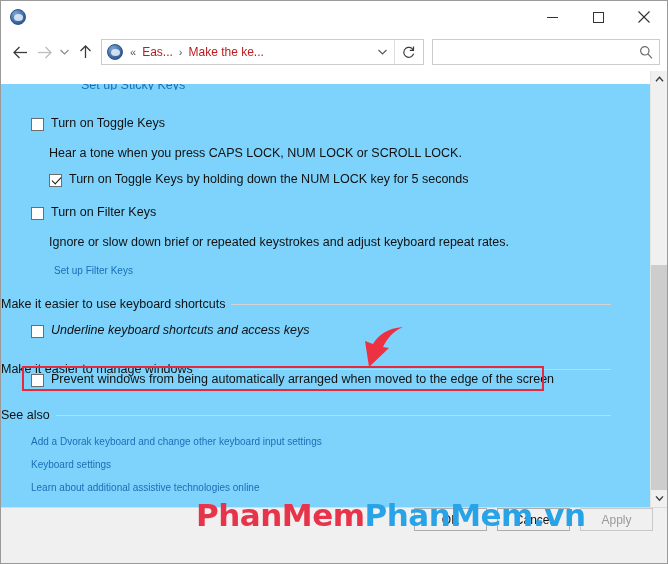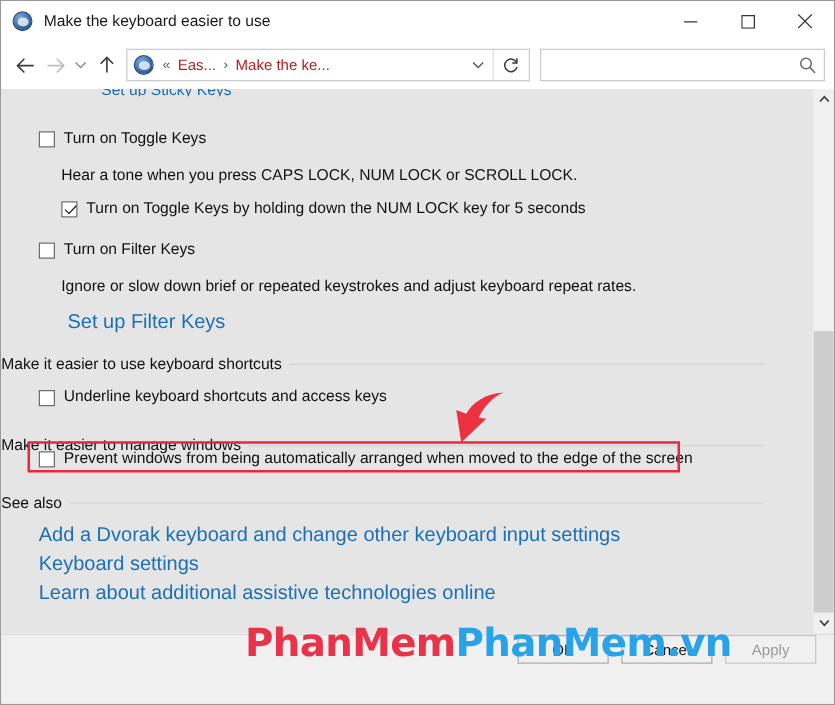--- a/index.html
+++ b/index.html
@@ -171,22 +171,23 @@
   #content-wrap {
     flex: 1 1 auto;
     position: relative;
     display: flex;
     overflow: hidden;
   }
   #content {
     flex: 1 1 auto;
     position: relative;
     overflow: hidden;
-    background: #e5e5e5;
+    background: #7dd3fc;
     padding: 0 14px 0 30px;
+    margin-top: 13px;
   }
   #clipped-link {
     position: absolute;
     left: 80px; top: -6px;
     font-size: 12.5px;
     color: #1a6fb5;
     height: 12px;
     overflow: hidden;
   }
 
@@ -217,21 +218,21 @@
     color: #111;
     margin-left: 7px;
     line-height: 15px;
   }
   .desc {
     font-size: 12.5px;
     color: #111;
     line-height: 15px;
   }
   .link {
-    font-size: 16px;
+    font-size: 10px;
     color: #1a6fb5;
     line-height: 15px;
     cursor: pointer;
     display: inline-block;
   }
   .link.underlined { }
 
   .group-head {
     display: flex;
     align-items: center;
@@ -333,21 +334,20 @@
   }
   .btn.disabled { color: #9a9a9a; border-color: #c8c8c8; }
 </style>
 </head>
 <body>
 
 <div id="window">
 
   <div id="titlebar">
     <div id="app-icon"></div>
-    <div id="title-text">Make the keyboard easier to use</div>
 
     <div id="window-controls">
       <div class="wc">
         <svg width="11" height="11" viewBox="0 0 11 11">
             <line x1="0" y1="5.5" x2="11" y2="5.5" stroke="#333" stroke-width="1"></line>
           </svg>
       </div>
       <div class="wc">
         <svg width="11" height="11" viewBox="0 0 11 11">
             <rect x="0.5" y="0.5" width="10" height="10" fill="none" stroke="#333" stroke-width="1"></rect>
@@ -446,21 +446,21 @@
 
       <div class="desc abs" style="left:48px; top:151px;">Ignore or slow down brief or repeated keystrokes and adjust keyboard repeat rates.</div>
 
       <div class="link abs" style="left:53px; top:179px;">Set up Filter Keys</div>
 
       <div class="group-head abs" style="left:0px; top:213px; width:610px;">
         <span>Make it easier to use keyboard shortcuts</span>
         <span class="rule"></span>
       </div>
 
-      <div class="chk-row abs" style="left:30px; top:239px;">
+      <div class="chk-row abs" style="left:30px; top:239px;font-style:italic;">
         <div class="cb"></div>
         <div class="chk-label">Underline keyboard shortcuts and access keys</div>
       </div>
 
       <div class="group-head abs" style="left:0px; top:278px; width:610px;">
         <span>Make it easier to manage windows</span>
         <span class="rule"></span>
       </div>
 
       <div class="chk-row abs" style="left:30px; top:288px;">

